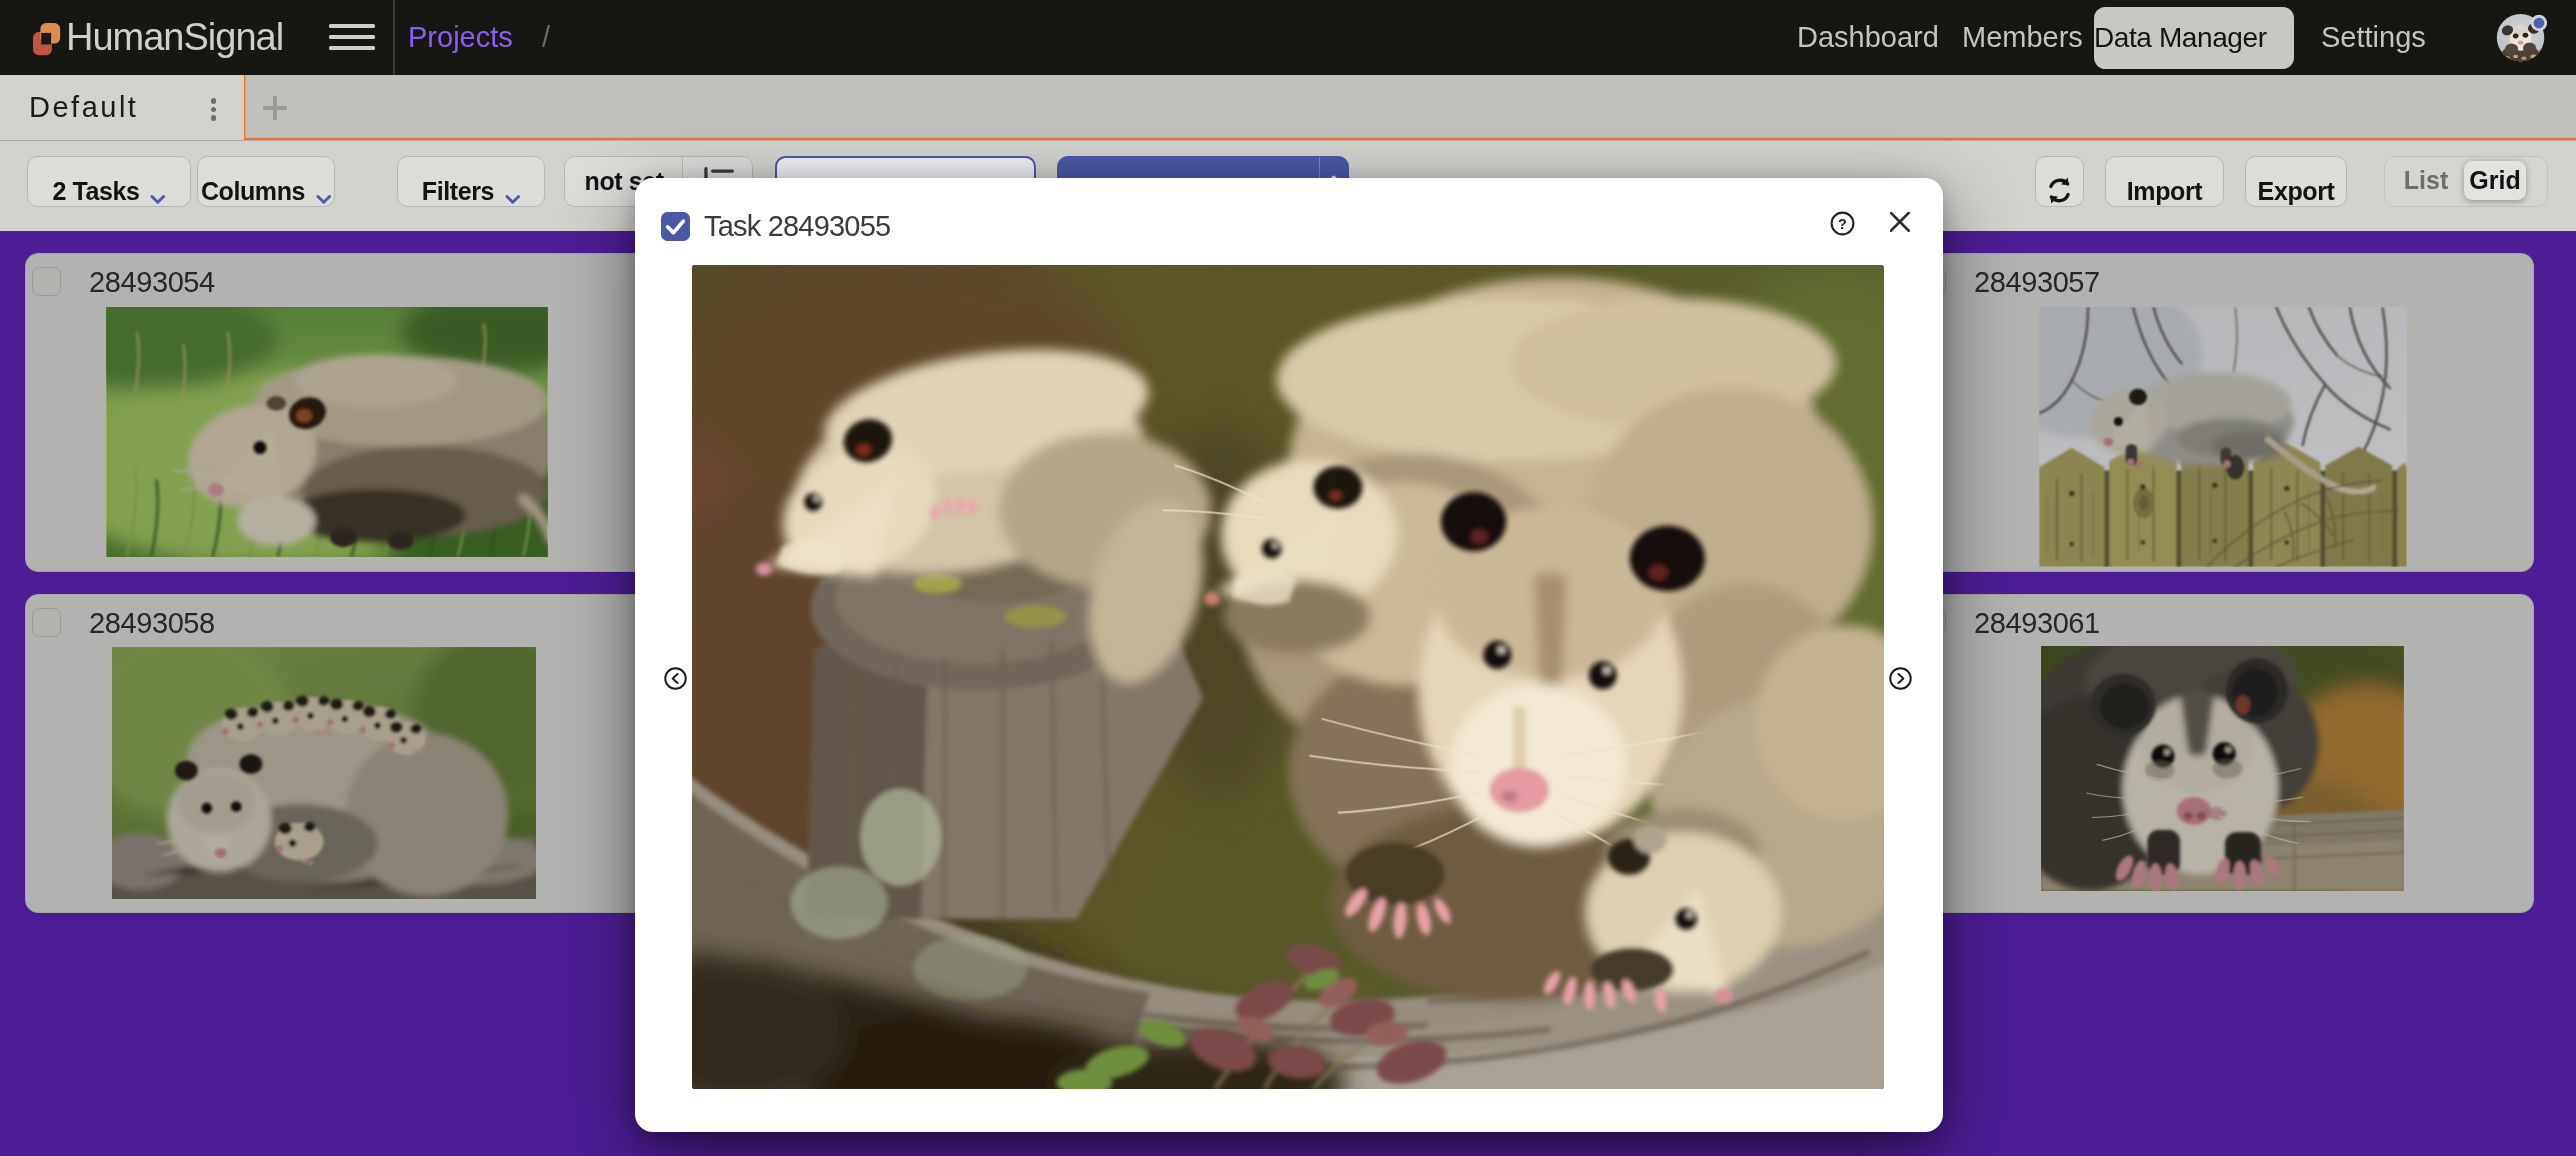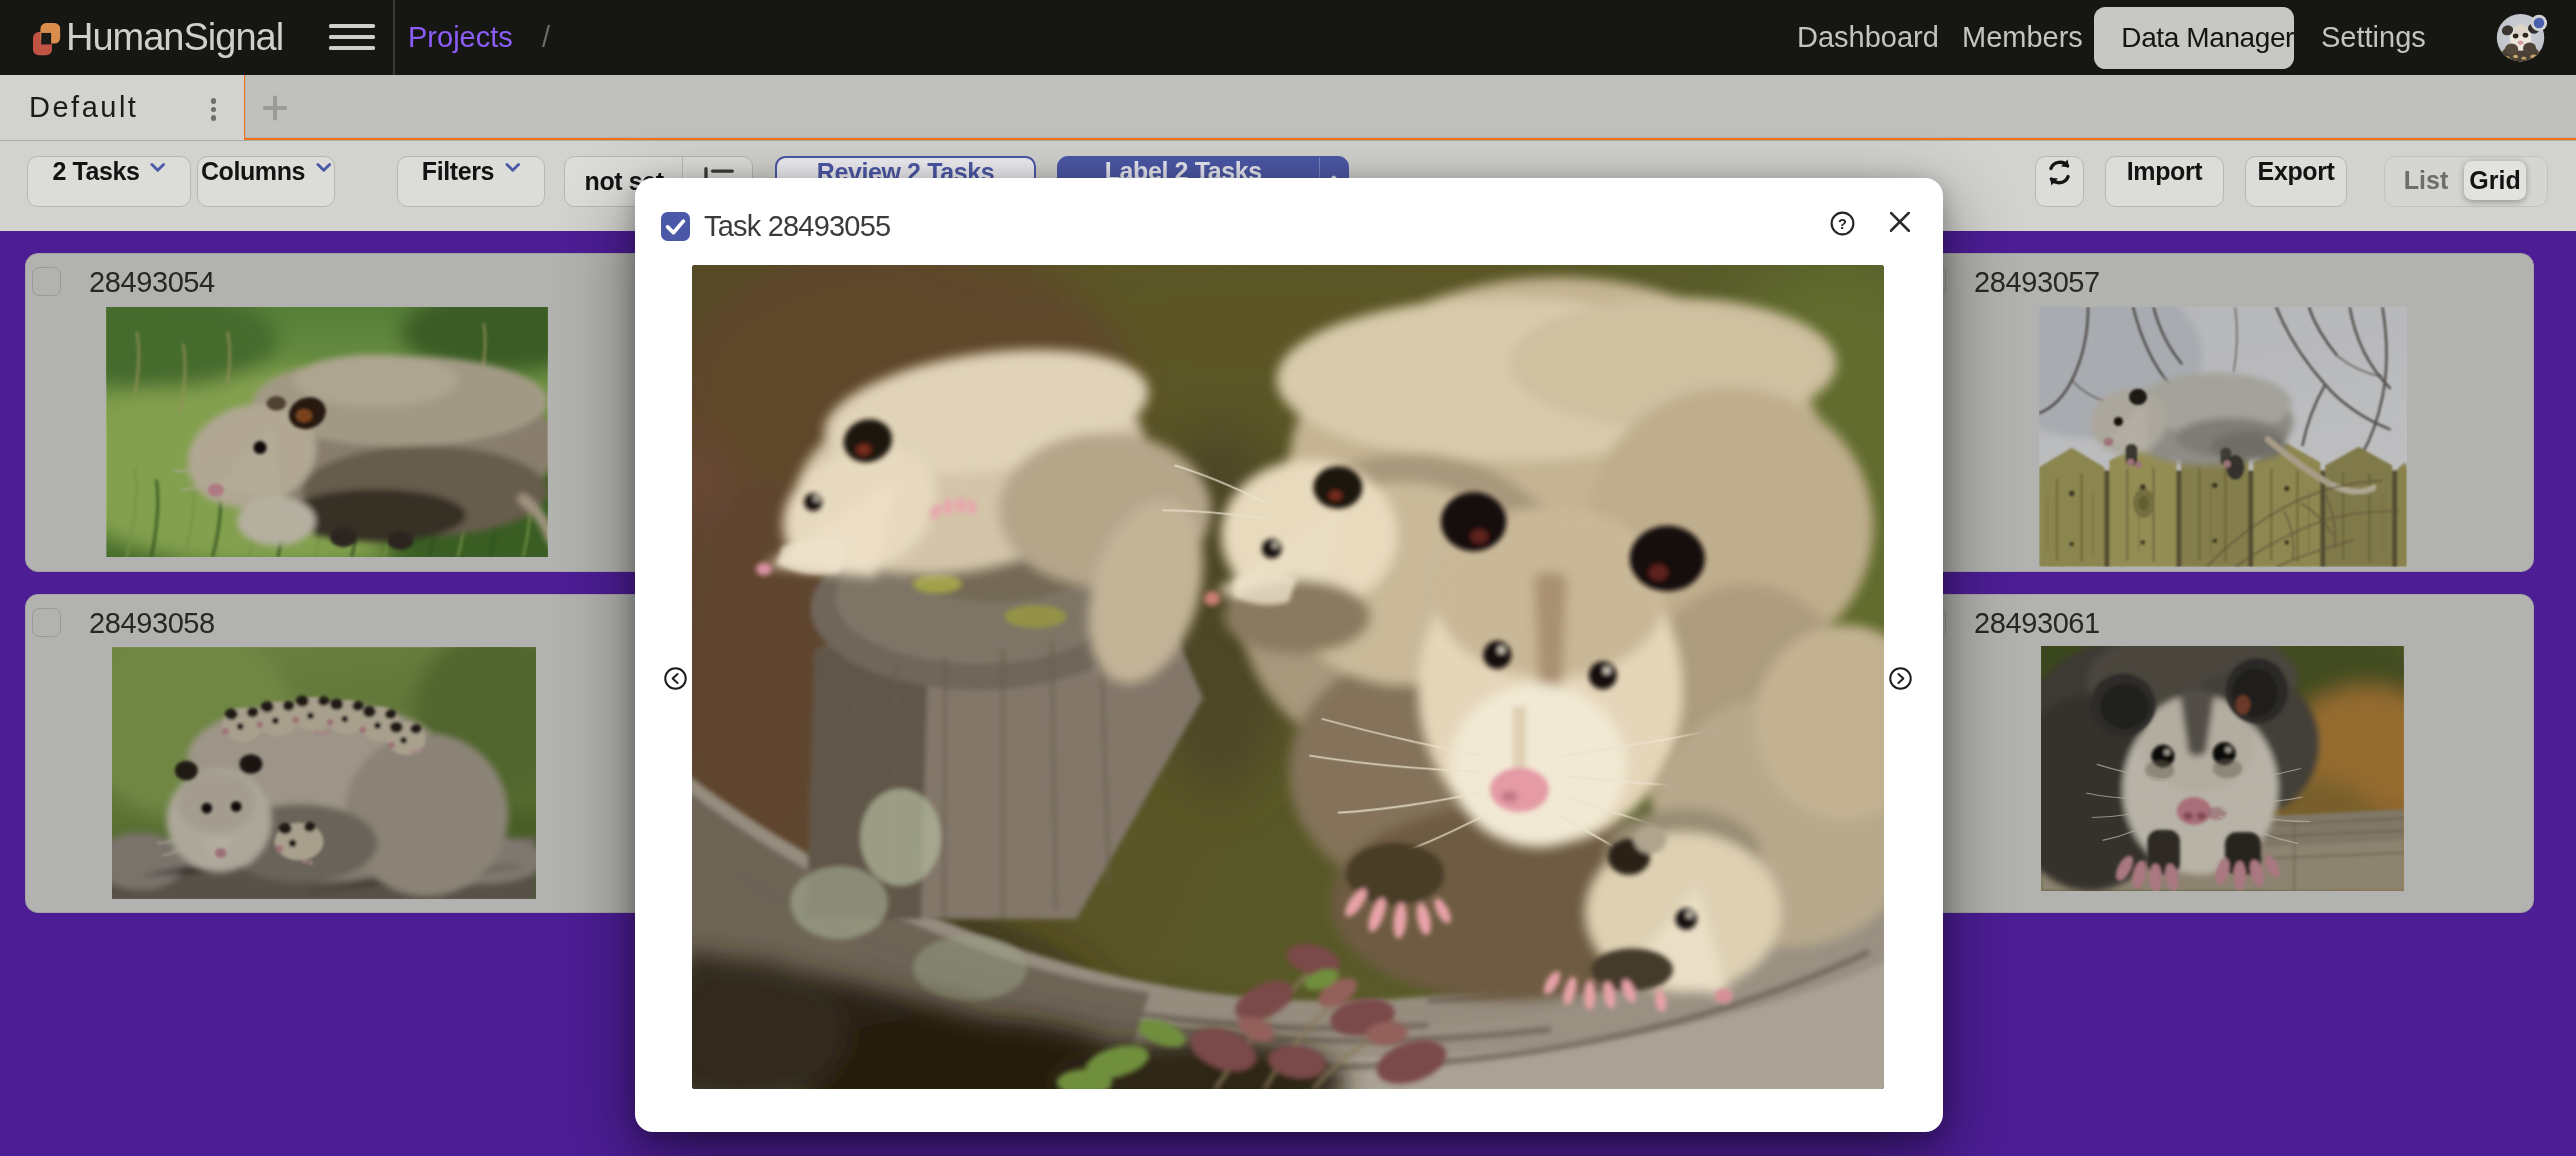--- a/index.html
+++ b/index.html
@@ -6,31 +6,31 @@
   html,body { width:2576px; height:1156px; overflow:hidden; background:#a9a9a7; font-family:"Liberation Sans", sans-serif; }
   .abs { position:absolute; }
   
   #nav { position:absolute; left:0; top:0; width:2576px; height:75px; background:#161613; }
   #logotext { position:absolute; left:66px; top:0; height:75px; line-height:75px; font-size:38px; font-weight:400; color:#cfcfcb; letter-spacing:-1px; }
   .burger { position:absolute; left:329px; top:24px; width:46px; }
   .burger div { height:4.1px; background:#cfcfcb; border-radius:1.6px; margin-bottom:7px; }
   #navdiv { position:absolute; left:393px; top:0; width:1.6px; height:75px; background:#3a3a35; }
   .crumb { position:absolute; top:0; height:75px; line-height:75px; font-size:29px; }
   .navlink { position:absolute; top:0; height:75px; line-height:75px; font-size:29px; color:#c3c3bf; }
-  #dmpill { position:absolute; left:2094px; top:6.5px; width:200px; height:62px; border-radius:11.4px; background:#c7c7c4; color:#141410; font-size:28px; font-weight:500; text-align:right; line-height:62px; letter-spacing:-0.4px; }
+  #dmpill { position:absolute; left:2094px; top:6.5px; width:200px; height:62px; border-radius:11.4px; background:#c7c7c4; color:#141410; font-size:28px; font-weight:500; text-align:left; line-height:62px; letter-spacing:-0.4px; }
   
   #tabs { position:absolute; left:0; top:75px; width:2576px; height:65px; background:#f97316; }
   #tabinactive { position:absolute; left:245px; top:0; width:2331px; height:63px; background:#c0c0bd; border-left:1.6px solid #b2b2b0; border-bottom:0.8px solid #b4b4b2; }
   #tabactive { position:absolute; left:0; top:0; width:244px; height:65px; background:#d2d2cf; }
   #tabactive span { position:absolute; left:29px; top:0; height:65px; line-height:65px; font-size:29px; color:#1b1b19; letter-spacing:2.5px; }
   .vdots { position:absolute; left:209px; top:0; width:9.8px; height:65px; }
   .vdots i { position:absolute; left:1.6px; width:5.7px; height:5.7px; border-radius:50%; background:#6e6e6a; }
   
   #toolbar { position:absolute; left:0; top:141px; width:2576px; height:91px; background:#d2d2cf; border-bottom:1.6px solid #b0b0ae; }
-  .btn { position:absolute; top:14.7px; height:51px; border:1.6px solid #b6b6b3; border-radius:10.6px; background:#dcdcd9; color:#131313; font-size:25px; font-weight:700; letter-spacing:-0.4px; display:flex; align-items:flex-start; justify-content:center; gap:10.6px; }
+  .btn { position:absolute; top:14.7px; height:51px; border:1.6px solid #b6b6b3; border-radius:10.6px; background:#dcdcd9; color:#131313; font-size:25px; font-weight:700; letter-spacing:-0.4px; display:flex; align-items:flex-end; justify-content:center; gap:10.6px; }
   .chev { width:15.5px; height:11.4px; margin-top:4.9px; }
   
   #grid { position:absolute; left:0; top:231px; width:2576px; height:925px; background:#4c1d95; }
   .card { position:absolute; width:624px; height:319px; background:#b2b2b0; border:1.6px solid #a3a3a1; border-radius:13px; }
   .cb { position:absolute; left:5.7px; top:13px; width:29px; height:29px; border:1.6px solid #9a9a93; border-radius:7.4px; }
   .cid { position:absolute; left:63px; top:0px; height:54px; line-height:57px; font-size:29px; color:#272725; letter-spacing:-0.4px; }
   .cimg { position:absolute; overflow:hidden; }
   
   #modal { position:absolute; left:635px; top:178px; width:1308px; height:954px; background:#ffffff; border-radius:18px; box-shadow: 0 24.5px 74px rgba(0,0,0,0.45), 0 6.5px 24.5px rgba(0,0,0,0.25); }
   #mcb { position:absolute; left:26px; top:34px; width:29px; height:29px; border-radius:6.5px; background:#4b58a8; }

